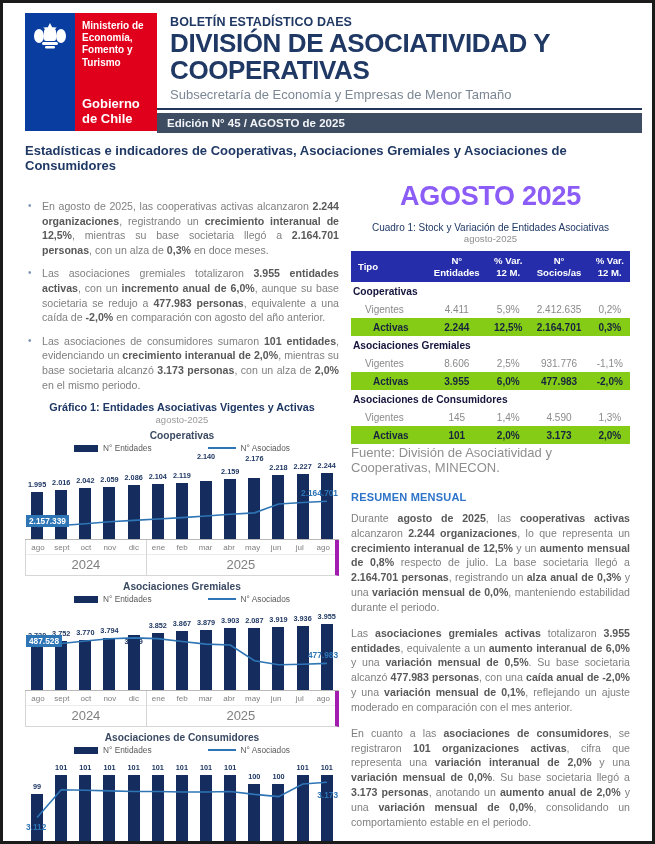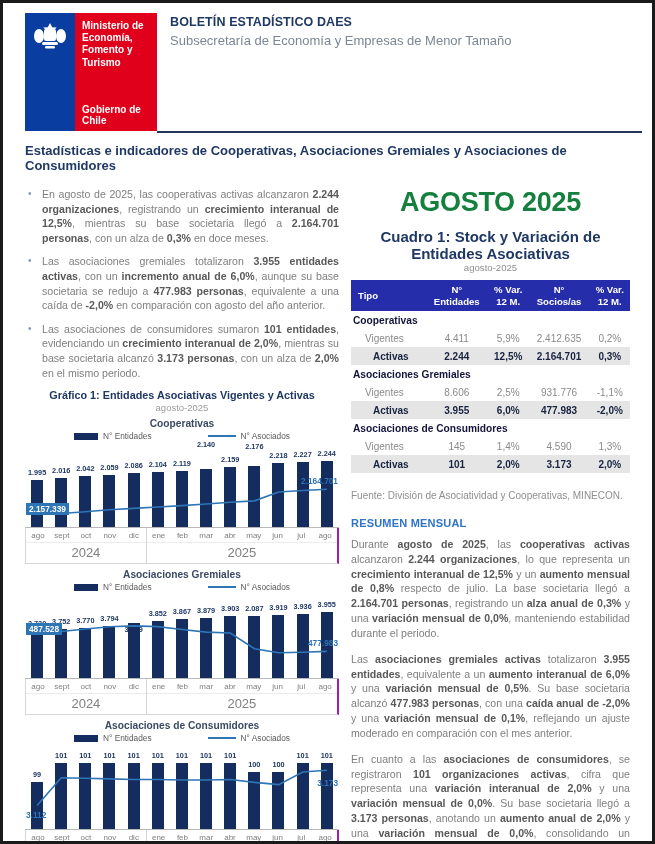--- a/index.html
+++ b/index.html
@@ -14,35 +14,35 @@
     position:relative;
     color:#404040;
   }
   
   .header { display:flex; align-items:stretch; height:120px; }
   .logo { width:132px; height:118px; display:flex; flex-shrink:0; }
   .logo-blue { width:50px; background:#0a3da0; position:relative; }
   .logo-red  { width:82px; background:#e0001b; color:#fff; display:flex; flex-direction:column; padding:7px 5px 5px 7px; }
   .crest { margin:8px auto 0 auto; display:block; }
   .ministry { font-size:10px; font-weight:bold; line-height:1.22; }
-  .gov { margin-top:auto; font-size:10px; font-weight:bold; }
+  .gov { margin-top:auto; font-size:13px; font-weight:bold; }
   .head-text { flex:1; display:flex; flex-direction:column; margin-left:13px; min-width:0; }
   .kicker { font-size:12.5px; font-weight:bold; color:#1f3864; margin-top:2px; letter-spacing:0.1px; }
   .main-title { font-size:26px; font-weight:bold; color:#1f3864; line-height:1.02; letter-spacing:-0.4px; margin-top:1px; max-width:470px; }
   .subtitle { font-size:13px; color:#7b8794; margin-top:4px; }
   .head-rule { margin-top:auto; margin-left:-13px; margin-right:-12px; height:2px; background:#24355c; }
   .edition-bar { margin-left:-13px; margin-right:-12px; margin-top:3px; background:#3f4d63; color:#f2f4f8; font-size:11.5px; font-weight:bold; padding:4px 0 4px 10px; }
   
   .section-heading { margin:10px 0 6px 0; font-size:13px; font-weight:600; color:#1f3864; }
   
   .columns { display:flex; gap:12px; }
   .col-left { width:314px; flex-shrink:0; }
   .col-right { flex:1; min-width:0; }
   
-  .bullets { list-style:none; margin-top:8px; }
+  .bullets { list-style:none; margin-top:20px; }
   .bullets li { position:relative; padding-left:17px; margin-bottom:9px; font-size:10.6px; line-height:1.38; color:#7f7f7f; text-align:justify; }
   .bullets li::before { content:"•"; position:absolute; left:3px; top:0; color:#8096b8; font-size:10px; }
   .seg-b { font-weight:bold; color:#595959; }
   
   .graf-header { text-align:center; margin-top:4px; }
   .graf-title { font-size:10.8px; font-weight:bold; color:#1f3864; }
   .graf-sub { font-size:9.5px; color:#9a9a9a; margin-top:1px; }
   .chart { margin-top:5px; }
   .chart-title { text-align:center; font-size:10.2px; font-weight:bold; color:#3b4a63; margin-bottom:2px; }
   .legend { display:flex; justify-content:center; gap:56px; align-items:center; margin-bottom:2px; }
@@ -51,37 +51,37 @@
   .sw-line { width:28px; height:2px; background:#2e75b6; }
   .plot { position:relative; height:84px; display:flex; align-items:flex-end; }
   .slot { position:relative; height:100%; }
   .bar { position:absolute; bottom:0; left:50%; transform:translateX(-50%); width:12px; background:#152c5e; }
   .bar-label { position:absolute; left:50%; transform:translateX(-50%); font-size:7.3px; font-weight:bold; color:#1f3864; white-space:nowrap; }
   .plot svg { position:absolute; inset:0; width:100%; height:100%; overflow:visible; }
   .line-label { position:absolute; font-size:8.3px; font-weight:bold; color:#2e75b6; white-space:nowrap; z-index:3; }
   .line-label.badge { background:#2e75b6; color:#ffffff; padding:1px 3px; font-weight:bold; }
   .axis { display:flex; border-top:1px solid #b9b9b9; }
   .ax-group { border-left:1px solid #d6d6d6; border-bottom:1px solid #d6d6d6; }
-  .ax-group:last-child { border-right:2px solid #a21caf; }
+  .ax-group:last-child { border-right:4px solid #a21caf; }
   .months { display:flex; border-bottom:1px solid #ececec; }
   .month { flex:1; text-align:center; font-size:8px; color:#7f7f7f; padding:3px 0 2px 0; }
   .year { text-align:center; font-size:13px; color:#7f7f7f; padding:2px 0 3px 0; }
-  .fuente { font-size:10px; color:#8f8f8f; margin-top:17px; }
+  .fuente { font-size:13px; color:#8f8f8f; margin-top:1px; }
   
-  .month-title { text-align:center; font-size:27px; font-weight:bold; color:#15803d; letter-spacing:-0.3px; margin-top:8px; }
-  .table-caption { text-align:center; font-size:15px; font-weight:bold; color:#1f3864; margin-top:10px; }
+  .month-title { text-align:center; font-size:27px; font-weight:bold; color:#8b5cf6; letter-spacing:-0.3px; margin-top:2px; }
+  .table-caption { text-align:center; font-size:10px; font-weight:normal; color:#1f3864; margin-top:10px; }
   .table-caption-sub { text-align:center; font-size:9.6px; color:#8f8f8f; margin-bottom:7px; }
   table.stats { width:100%; border-collapse:collapse; font-size:10px; }
   table.stats th { background:#252daa; color:#ffffff; font-weight:bold; font-size:9.6px; padding:4px 2px; white-space:pre-line; vertical-align:middle; text-align:center; line-height:1.2; }
   table.stats th:first-child { text-align:left; padding-left:7px; }
   table.stats td { padding:3.5px 2px; text-align:center; }
   tr.group-row td { text-align:left; font-weight:bold; color:#14143c; padding-left:2px; font-size:10.2px; }
   tr.vig td { color:#8a8a8a; }
   tr.vig td:first-child { text-align:left; padding-left:14px; }
-  tr.act { background:#e5e5e5; }
+  tr.act { background:#84cc16; }
   tr.act td { color:#17233f; font-weight:bold; }
   tr.act td:first-child { text-align:left; padding-left:22px; }
   .resumen-heading { color:#2e74c9; font-weight:bold; font-size:11px; margin:16px 0 8px 0; letter-spacing:0.2px; }
   .resumen p { font-size:10.6px; line-height:1.4; color:#7f7f7f; text-align:justify; margin-bottom:11px; }
 </style>
 </head>
 <body>
 
 <div class="header">
   <div class="logo">
@@ -97,22 +97,24 @@
         </g>
       </svg>
     </div>
     <div class="logo-red">
       <div class="ministry">Ministerio de Economía, Fomento y Turismo</div>
       <div class="gov">Gobierno de Chile</div>
     </div>
   </div>
   <div class="head-text">
     <div class="kicker">BOLETÍN ESTADÍSTICO DAES</div>
+    <div class="main-title">DIVISIÓN DE ASOCIATIVIDAD Y COOPERATIVAS</div>
     <div class="subtitle">Subsecretaría de Economía y Empresas de Menor Tamaño</div>
     <div class="head-rule"></div>
+    <div class="edition-bar">Edición N° 45 / AGOSTO de 2025</div>
   </div>
 </div>
 
 <div class="section-heading">Estadísticas e indicadores de Cooperativas, Asociaciones Gremiales y Asociaciones de Consumidores</div>
 
 <div class="columns">
 
   <div class="col-left">
     <ul class="bullets" id="bullets">
         <li><span>En agosto de 2025, las cooperativas activas alcanzaron </span><span class="seg-b">2.244 organizaciones</span><span>, registrando un </span><span class="seg-b">crecimiento interanual de 12,5%</span><span>, mientras su base societaria llegó a </span><span class="seg-b">2.164.701 personas</span><span>, con un alza de </span><span class="seg-b">0,3%</span><span> en doce meses.</span></li>

